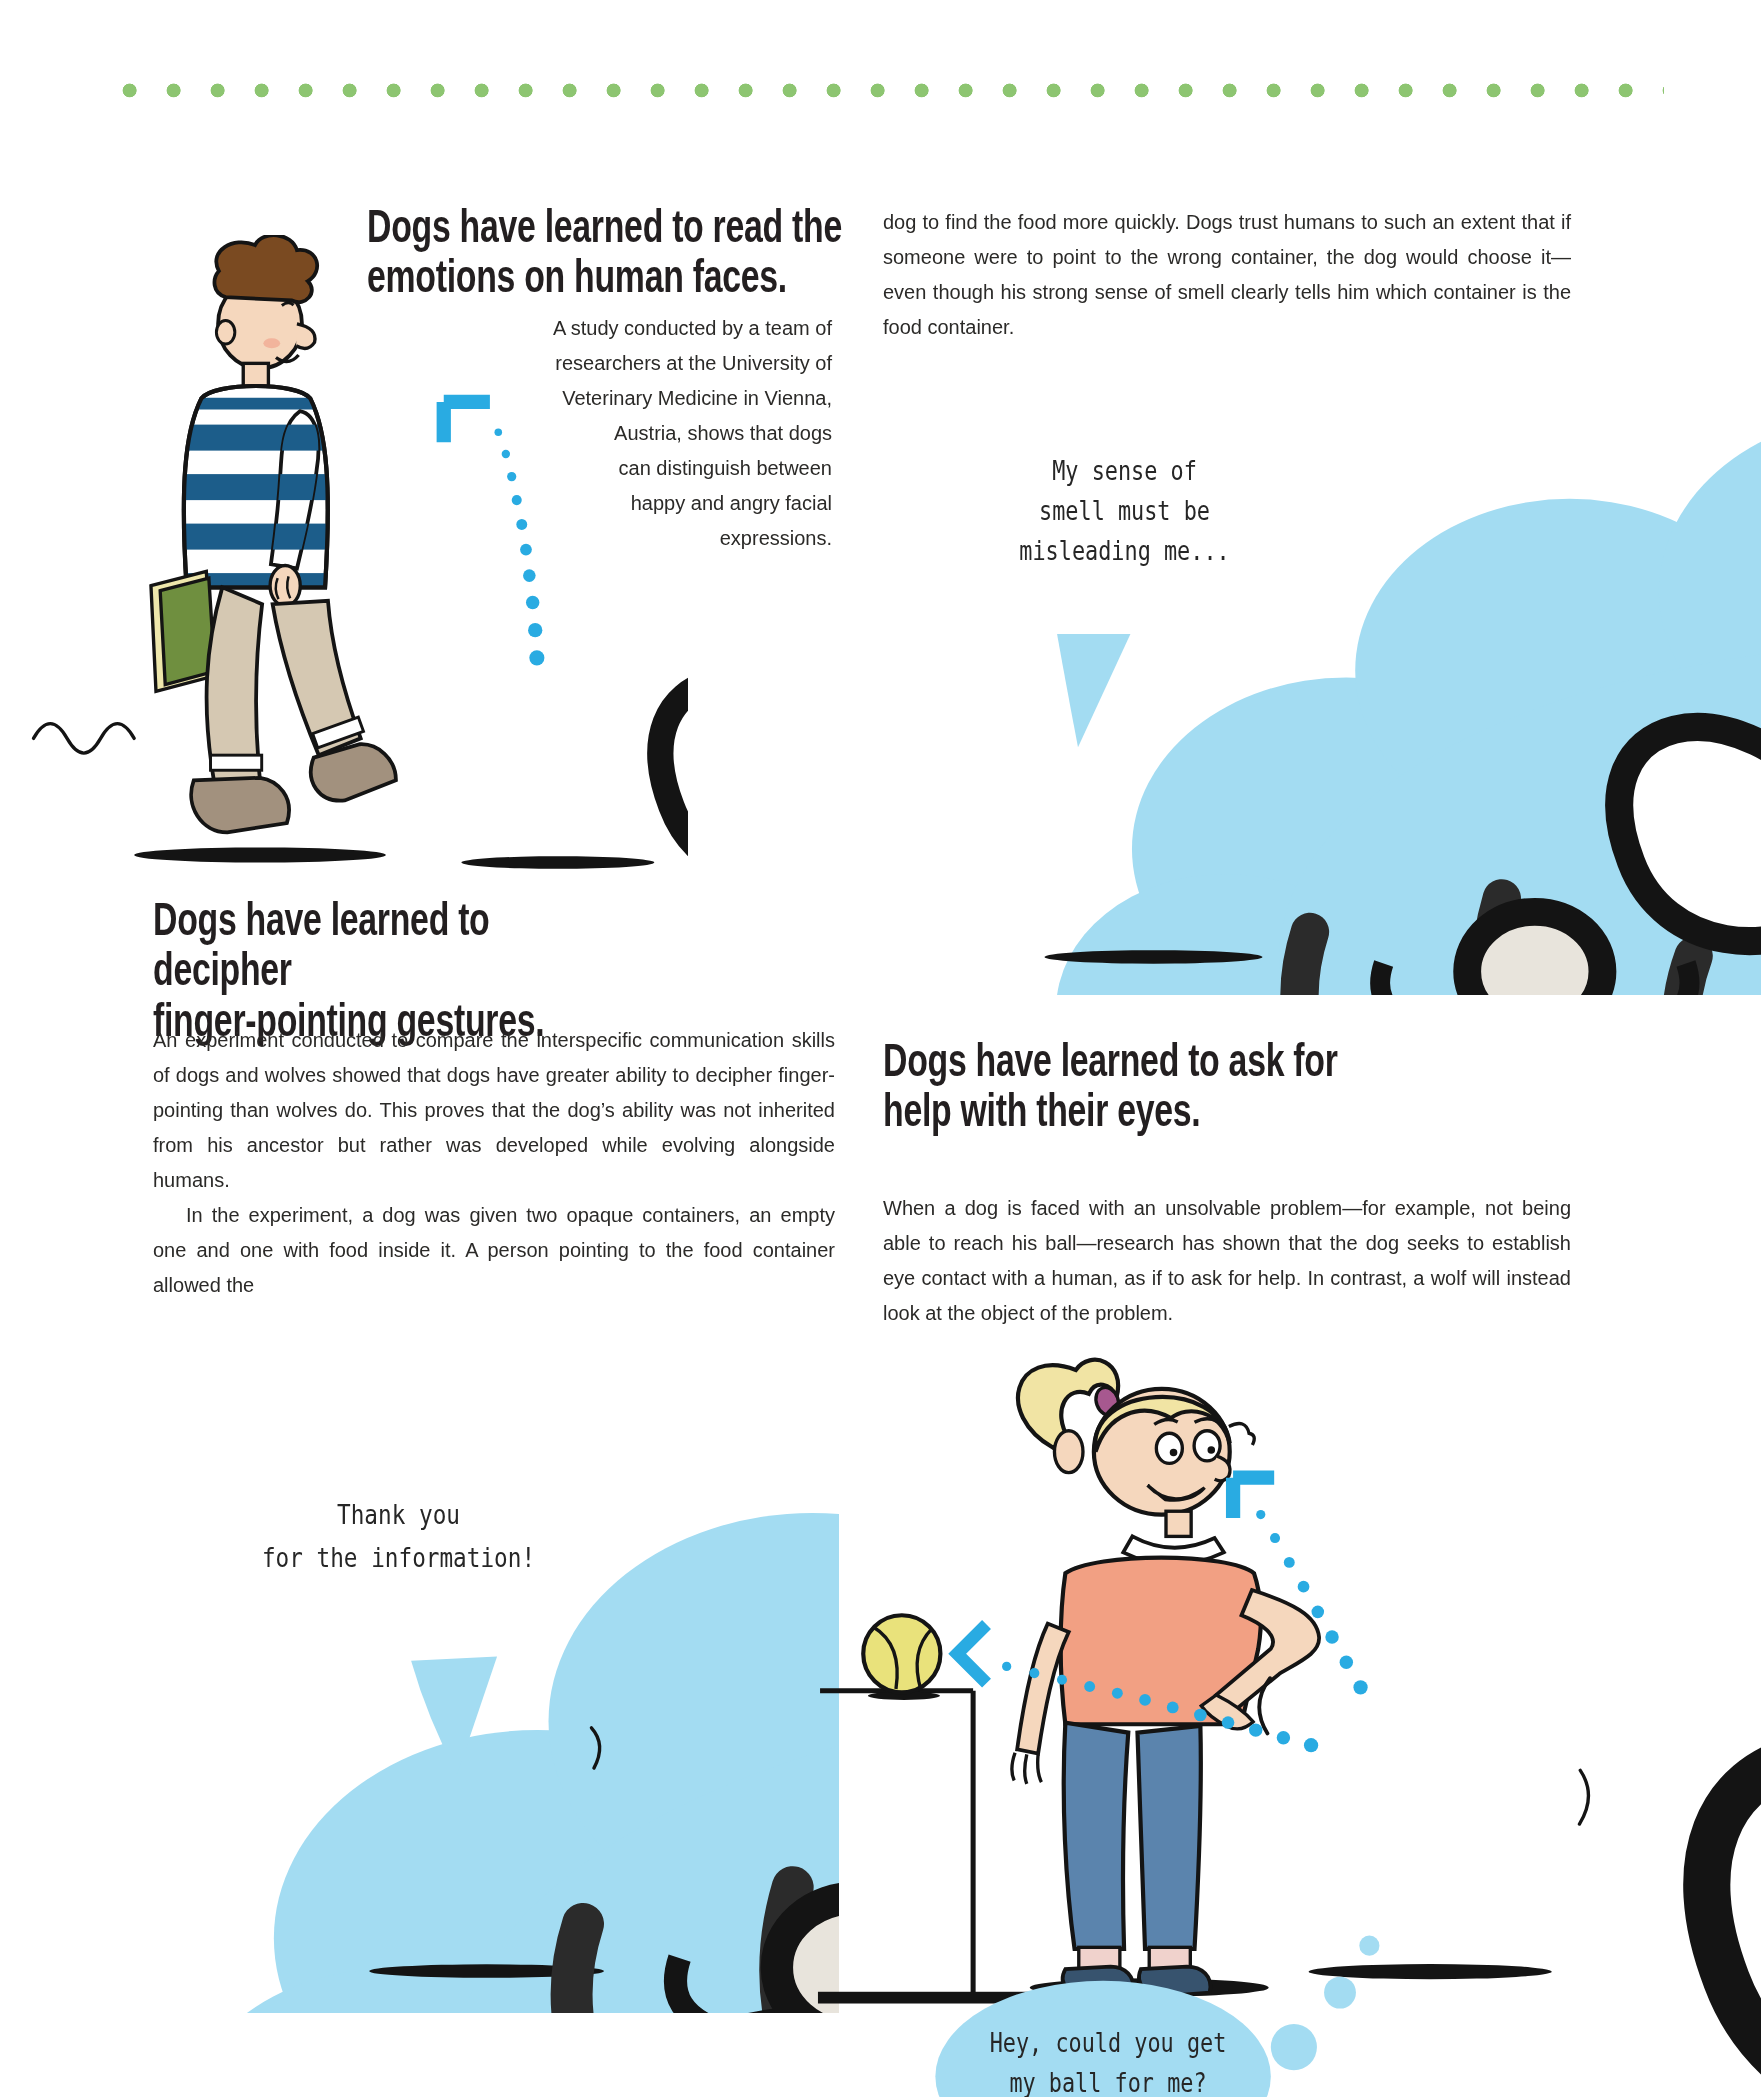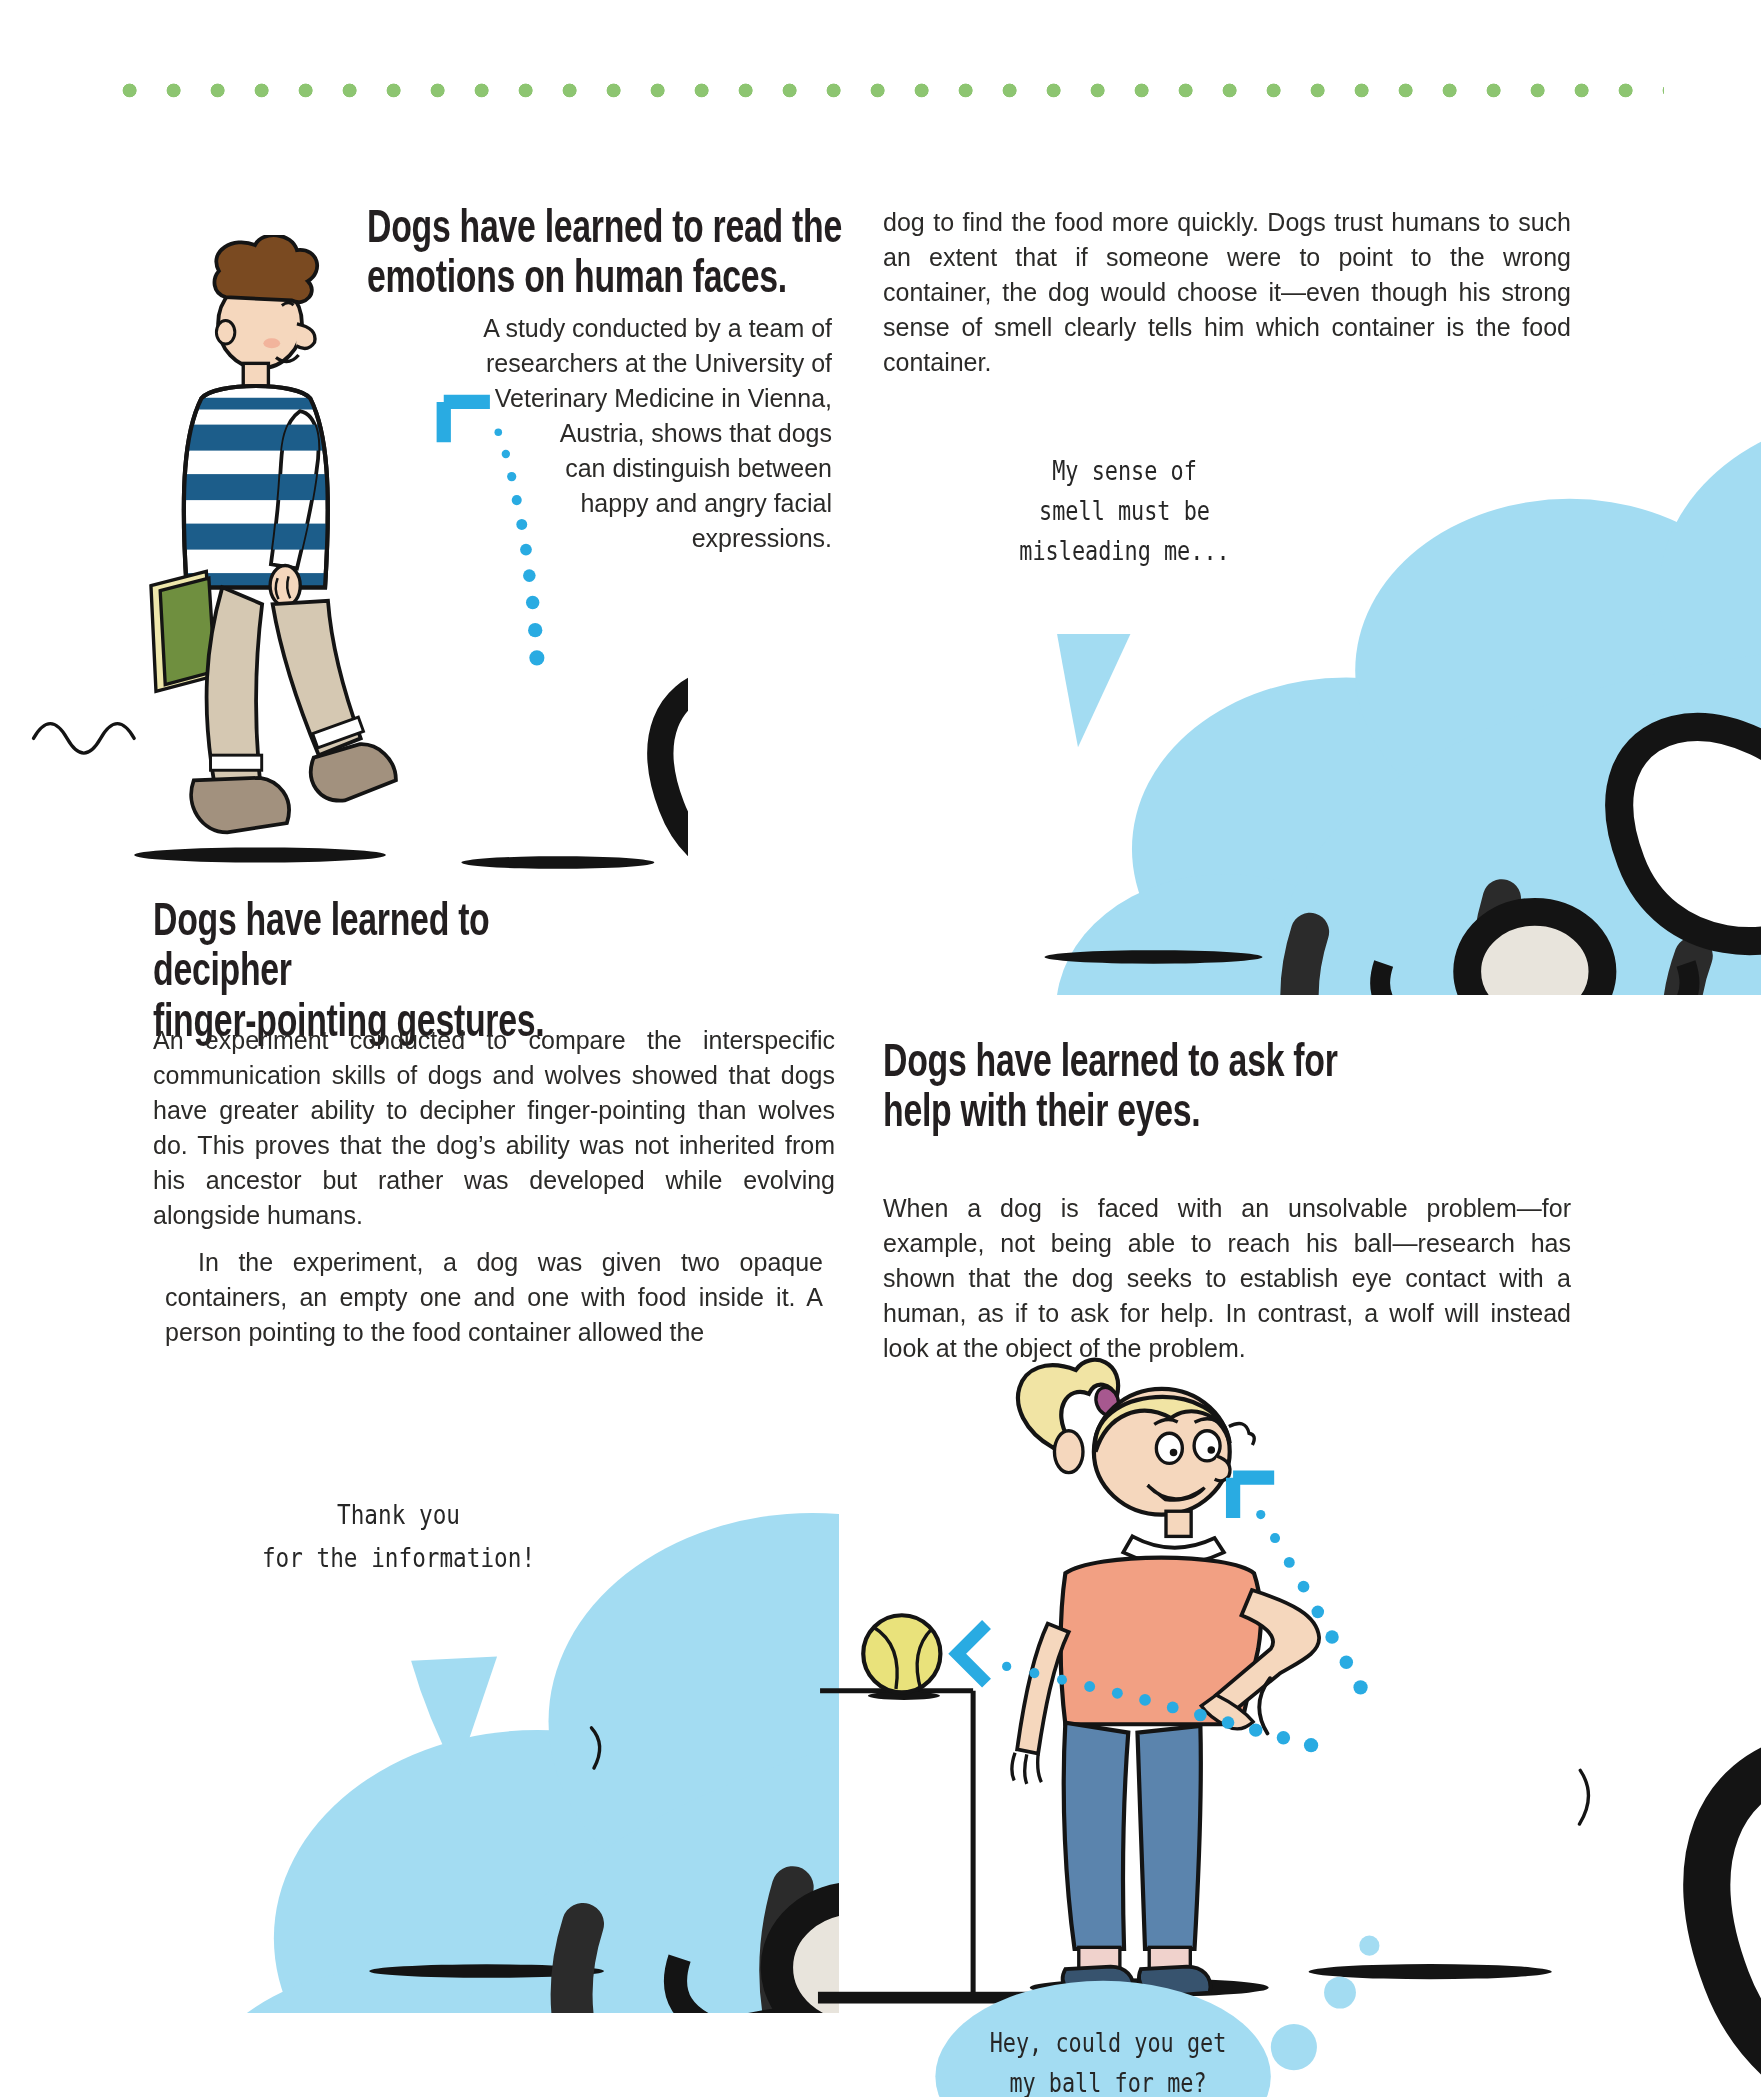--- a/index.html
+++ b/index.html
@@ -9,24 +9,24 @@
   }
   html,body{margin:0;padding:0;background:#fff;}
   .page{position:relative;width:1761px;height:2265px;background:#ffffff;overflow:hidden;
         font-family:"Liberation Sans",sans-serif;color:var(--body);}
   .abs{position:absolute;}
   .dots-row{position:absolute;left:120px;top:81px;width:1544px;height:19.3px;
     background-image:radial-gradient(circle at 9.6px 9.6px, var(--dot-green) 6.7px, transparent 7.3px);
     background-size:44px 19.3px;background-repeat:repeat-x;}
   .h{font-weight:700;font-size:47px;line-height:1.07;color:var(--heading);
      transform:scaleX(.72);transform-origin:0 0;white-space:pre-line;letter-spacing:-0.4px;}
-  .bp{font-size:25px;line-height:35px;color:var(--body);}
+  .bp{font-size:20px;line-height:35px;color:var(--body);}
   .just{text-align:justify;}
   .rag-right{text-align:right;white-space:pre-line;}
-  .indent{text-indent:33px;margin:12px;}
+  .indent{text-indent:33px;margin:0;}
   .noindent{margin:0;}
   .bub{font-family:"DejaVu Sans Mono",monospace;font-size:26px;line-height:40px;color:#262626;
        text-align:center;white-space:pre-line;transform:scaleX(.84);transform-origin:50% 0;}
   svg{display:block;}
 </style>
 </head>
 <body>
 
 <div class="page">
 

